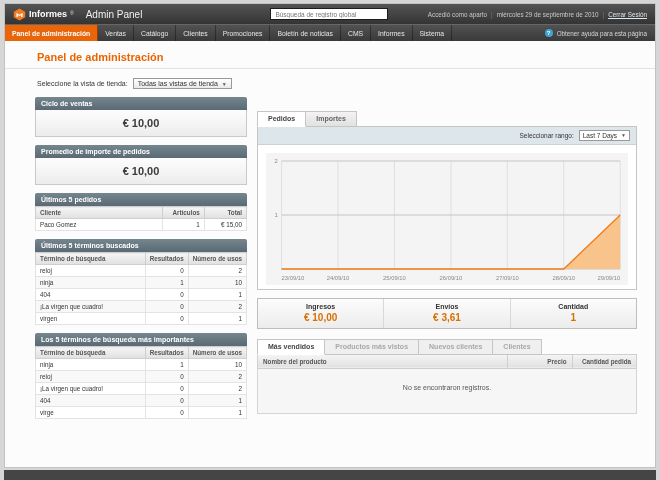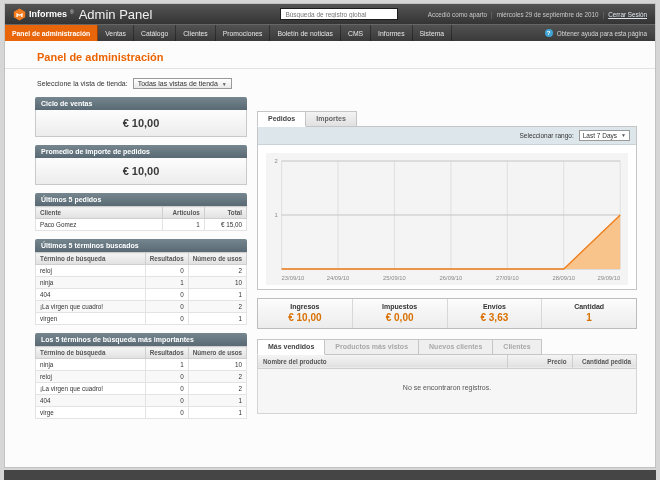--- a/index.html
+++ b/index.html
@@ -6,21 +6,21 @@
   html,body { width:660px; height:480px; font-family:"Liberation Sans", sans-serif; }
   .screen { width:660px; height:480px; background:#d6d6d6; padding:3px 4px 0 4px; display:flex; flex-direction:column; }
   .window { flex:1; background:#fdfdfd; display:flex; flex-direction:column; overflow:hidden; border:1px solid #c2c2c2; }
   .bottom-strip { height:10px; background:#454545; margin-top:2px; }
 
   
   .topbar { height:20px; background:linear-gradient(#545454,#343434); display:flex; align-items:center; padding:0 8px; gap:8px; flex:0 0 auto; }
   .brand { display:flex; align-items:center; gap:3px; color:#fff; white-space:nowrap; }
   .brand-name { font-size:9px; font-weight:bold; }
   .reg { font-size:5px; color:#ddd; align-self:flex-start; margin-top:2px; }
-  .brand-suffix { font-size:13px; color:#f0f0f0; margin-left:2px; }
+  .brand-suffix { font-size:10px; color:#f0f0f0; margin-left:9px; }
   .global-search { margin-left:120px; width:118px; height:12px; font-size:6.5px; padding:1px 4px; border:1px solid #1d1d1d; background:#fff; color:#555; font-family:"Liberation Sans",sans-serif; }
   .user-area { margin-left:auto; display:flex; align-items:center; gap:4px; font-size:6.3px; color:#c9c9c9; white-space:nowrap; }
   .user-area .sep { color:#777; }
   .logout { color:#dfe8ef; text-decoration:underline; cursor:pointer; }
 
   
   .mainnav { height:17px; background:linear-gradient(#525252,#3a3a3a); display:flex; align-items:stretch; flex:0 0 auto; border-top:1px solid #666; }
   .nav-items { display:flex; align-items:stretch; }
   .nav-item { display:flex; align-items:center; padding:0 7px; font-size:6.8px; color:#e6e6e6; border-right:1px solid rgba(0,0,0,.35); cursor:pointer; white-space:nowrap; }
   .nav-item.active { background:#e8650a; color:#fff; font-weight:bold; }
@@ -287,26 +287,22 @@
                 </svg>
             </div>
           </div>
 
           <div class="stats-row">
             <div class="stat">
               <div class="stat-label">Ingresos</div>
               <div class="stat-value">€ 10,00</div>
             </div>
             <div class="stat">
-              <div class="stat-label">Impuestos</div>
-              <div class="stat-value">€ 0,00</div>
-            </div>
-            <div class="stat">
               <div class="stat-label">Envíos</div>
-              <div class="stat-value">€ 3,63</div>
+              <div class="stat-value">€ 3,61</div>
             </div>
             <div class="stat">
               <div class="stat-label">Cantidad</div>
               <div class="stat-value">1</div>
             </div>
           </div>
 
           <div class="tab-row bottom-tabs">
             <div class="tab active">Más vendidos</div>
             <div class="tab disabled">Productos más vistos</div>

